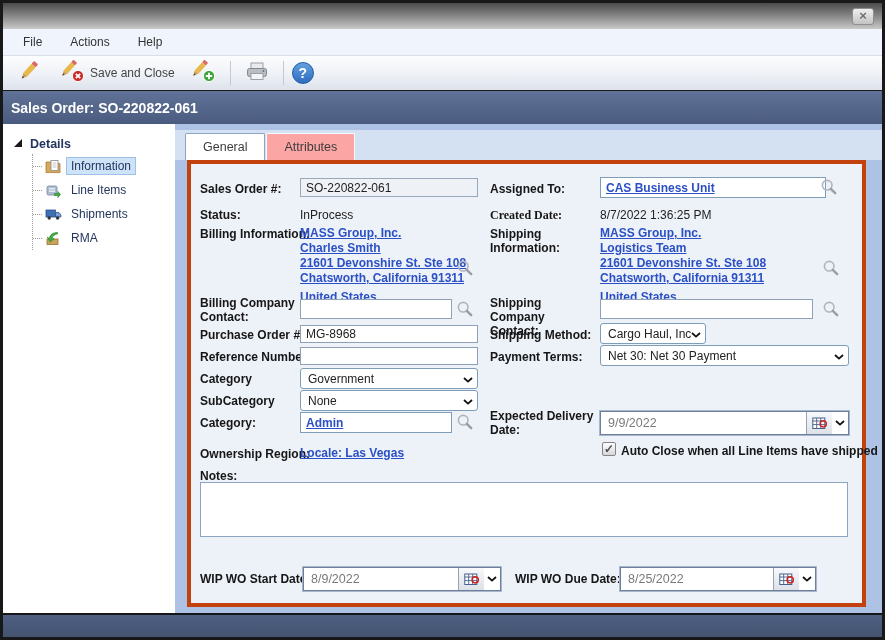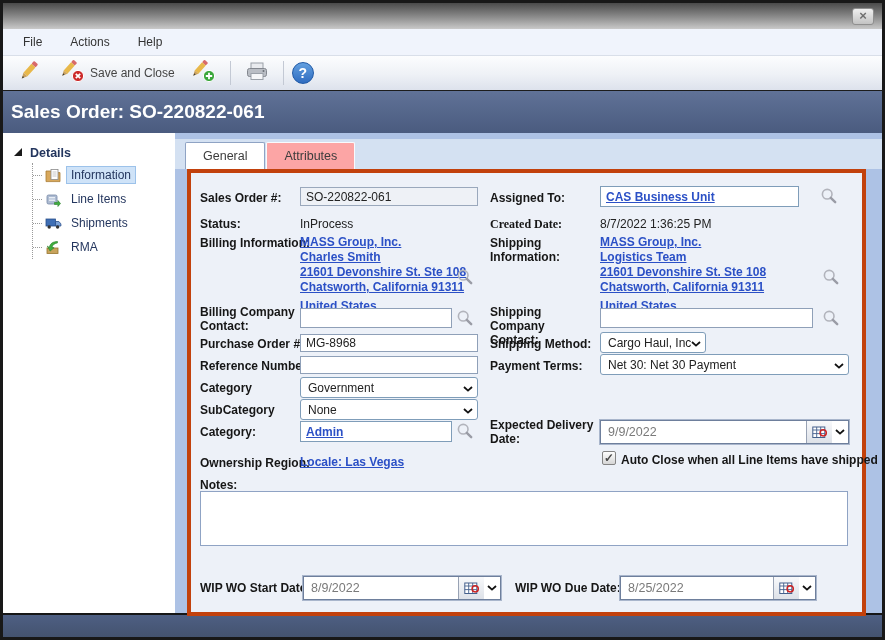--- a/index.html
+++ b/index.html
@@ -34,22 +34,22 @@
   .tb-label { font-size:12px; color:#454545; }
   .tb-sep { width:1px; height:24px; background:#c3c9d4; margin:0 4px; }
   .help-btn {
     width:22px; height:22px; border-radius:50%;
     background:linear-gradient(180deg,#63a0e0 0%,#2f6cc0 100%);
     border:1px solid #1f59a6; color:#fff; font-weight:bold; font-size:14px;
     display:flex; align-items:center; justify-content:center;
   }
   
   .headerbar {
-    height:42px; background:linear-gradient(180deg,#607297 0%,#4a5b7f 100%);
-    color:#fff; font-weight:bold; font-size:19px; display:flex; align-items:center;
+    height:33px; background:linear-gradient(180deg,#607297 0%,#4a5b7f 100%);
+    color:#fff; font-weight:bold; font-size:14px; display:flex; align-items:center;
     padding-left:8px; flex:0 0 auto;
   }
   
   .main { flex:1 1 auto; display:flex; min-height:0; }
   .sidebar { width:172px; background:#fff; flex:0 0 auto; padding-top:10px; }
   .tree-root { display:flex; align-items:center; gap:7px; padding-left:10px; font-size:12.5px; font-weight:bold; color:#24365e; height:20px; }
   .tree-children { margin-left:29px; border-left:1px dotted #9a9a9a; padding-left:0; }
   .tree-row { display:flex; align-items:center; height:24px; font-size:12px; color:#24365e; }
   .stub { width:9px; border-top:1px dotted #9a9a9a; margin-right:2px; flex:0 0 auto; }
   .tree-icon { width:18px; height:16px; margin-right:4px; display:flex; align-items:center; justify-content:center; }
@@ -241,21 +241,21 @@
       <div class="tabstrip">
         <div class="tab active">General</div>
         <div class="tab">Attributes</div>
       </div>
 
       <div class="panel">
 
         <div class="lbl" style="left:9px; top:18px;">Sales Order #:</div>
         <input class="tbox ro" style="left: 109px; top: 14px; width: 178px; height: 19px;" value="SO-220822-061">
         <div class="lbl" style="left:299px; top:18px;">Assigned To:</div>
-        <div class="linkbox" style="left:409px; top:13px; width:199px; height:21px;align-items:center;">
+        <div class="linkbox" style="left:409px; top:13px; width:226px; height:21px;align-items:center;">
           <span class="lnk">CAS Business Unit</span>
         </div>
         <div class="mag" style="left:629px; top:14px;">
           <svg width="18" height="18">
               <circle cx="7.2" cy="7.2" r="4.8" fill="none" stroke="#b2b4bc" stroke-width="1.6"></circle>
               <line x1="10.8" y1="10.8" x2="15.2" y2="15.2" stroke="#9a9ca6" stroke-width="2.4" stroke-linecap="round"></line>
             </svg>
         </div>
 
         <div class="lbl" style="left:9px; top:44px;">Status:</div>

